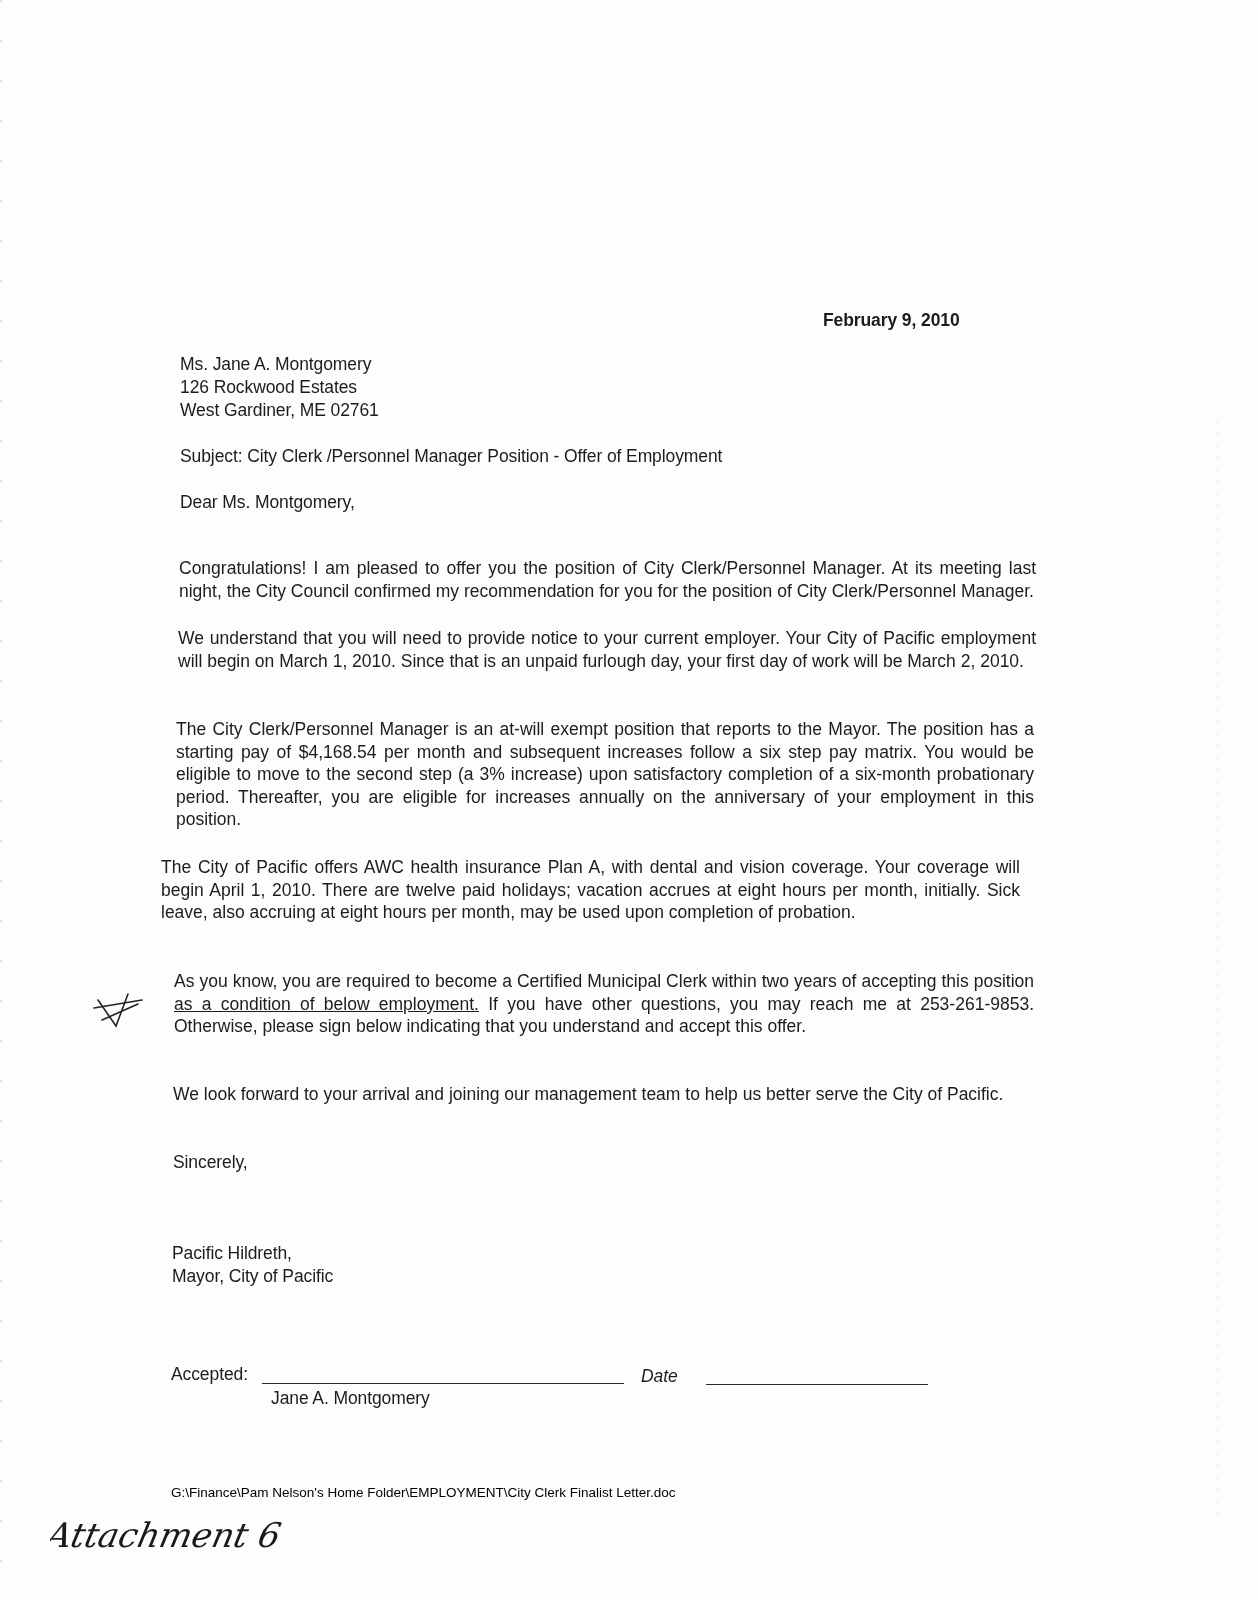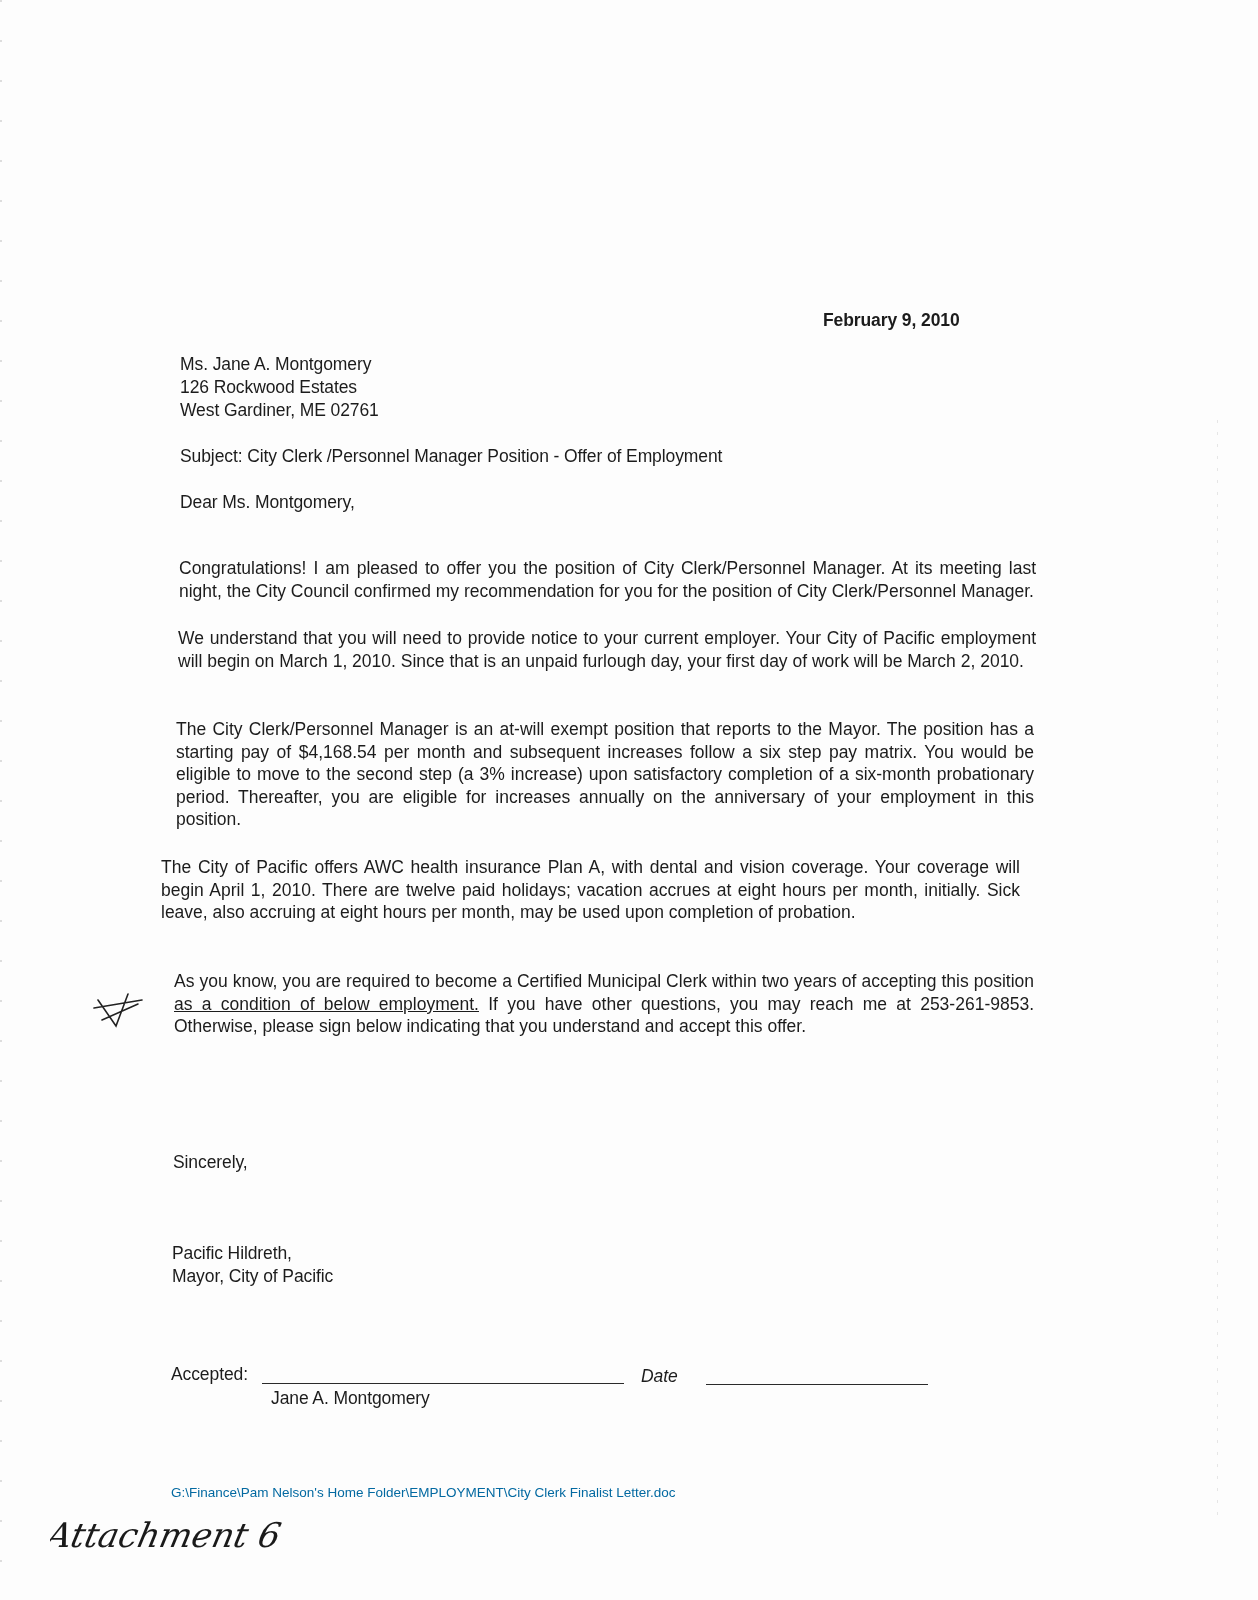--- a/index.html
+++ b/index.html
@@ -5,21 +5,21 @@
   html, body { margin: 0; padding: 0; background: #ffffff; }
   body {
     width: 1258px; height: 1600px; position: relative; overflow: hidden;
     font-family: "Liberation Sans", sans-serif; color: #1c1c1c;
   }
   .page { position: absolute; left: 0; top: 0; width: 1258px; height: 1600px; background: #fdfdfd; }
   .t { position: absolute; font-size: 17.5px; line-height: 22.5px; white-space: nowrap; letter-spacing: -0.1px; }
   .para { position: absolute; font-size: 17.5px; line-height: 22.6px; text-align: justify; text-align-last: left; }
   .u { text-decoration: underline; }
   .sigline { position: absolute; border-bottom: 1.5px solid #2a2a2a; height: 0; }
-  .footer { position: absolute; font-size: 13.5px; white-space: nowrap; color: #0369a1; }
+  .footer { position: absolute; font-size: 13.5px; white-space: nowrap; color: #000000; }
   .scanedge { position: absolute; left: 0; top: 0; width: 2px; height: 1600px; background: repeating-linear-gradient(to bottom, #ddd 0 2px, transparent 2px 40px); }
   .scanedge-r { position: absolute; right: 40px; top: 420px; width: 1px; height: 1100px; background: repeating-linear-gradient(to bottom, #e6e6e6 0 3px, transparent 3px 12px); }
 </style>
 </head>
 <body>
 
 <div class="page">
   <div class="scanedge"></div>
   <div class="scanedge-r"></div>
 
@@ -39,20 +39,21 @@
   <div class="para" style="left:161px; top:856px; width:859px;">The City of Pacific offers AWC health insurance Plan A, with dental and vision coverage. Your coverage will begin April 1, 2010. There are twelve paid holidays; vacation accrues at eight hours per month, initially. Sick leave, also accruing at eight hours per month, may be used upon completion of  probation.</div>
 
   <div class="para" style="left:174px; top:970px; width:860px;">
     <span>As you know, you are required to become a Certified Municipal Clerk within  two years of accepting this position </span><span class="u">as a condition of below employment.</span><span> If you have other questions, you may reach me at 253-261-9853.  Otherwise, please sign below indicating that you understand and accept this offer.</span>
   </div>
 
   <svg style="position:absolute; left:88px; top:990px;" width="60" height="40" viewBox="0 0 60 40">
     <path d="M6 18 L54 10 M10 10 L28 36 L40 4 M14 30 L50 14" stroke="#222" stroke-width="1.6" fill="none" stroke-linecap="round"></path>
   </svg>
 
+  <div class="para" style="left:173px; top:1083px; width:861px;">We look forward to your arrival and  joining our management team to help us better serve the City of Pacific.</div>
 
   <div class="t" style="left:173px; top:1151px;">Sincerely,</div>
 
   <div class="t" style="left:172px; top:1242px;">Pacific Hildreth,</div>
   <div class="t" style="left:172px; top:1265px;">Mayor, City of Pacific</div>
 
   <div class="t" style="left:171px; top:1363px;">Accepted:</div>
   <div class="sigline" style="left:262px; top:1383px; width:362px;"></div>
   <div class="t" style="left:641px; top:1365px;font-style:italic;">Date</div>
   <div class="sigline" style="left:706px; top:1384px; width:222px;"></div>

